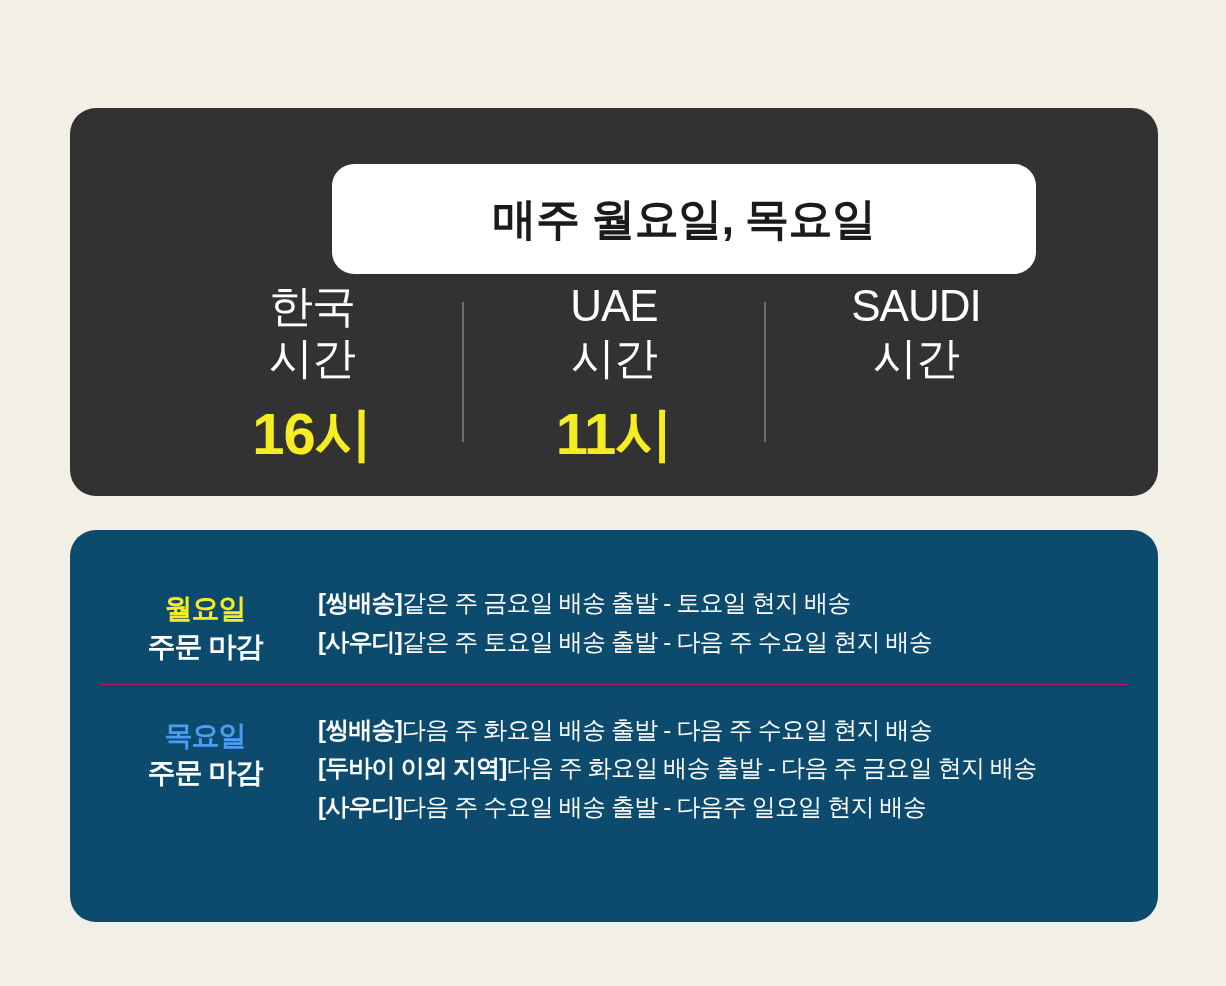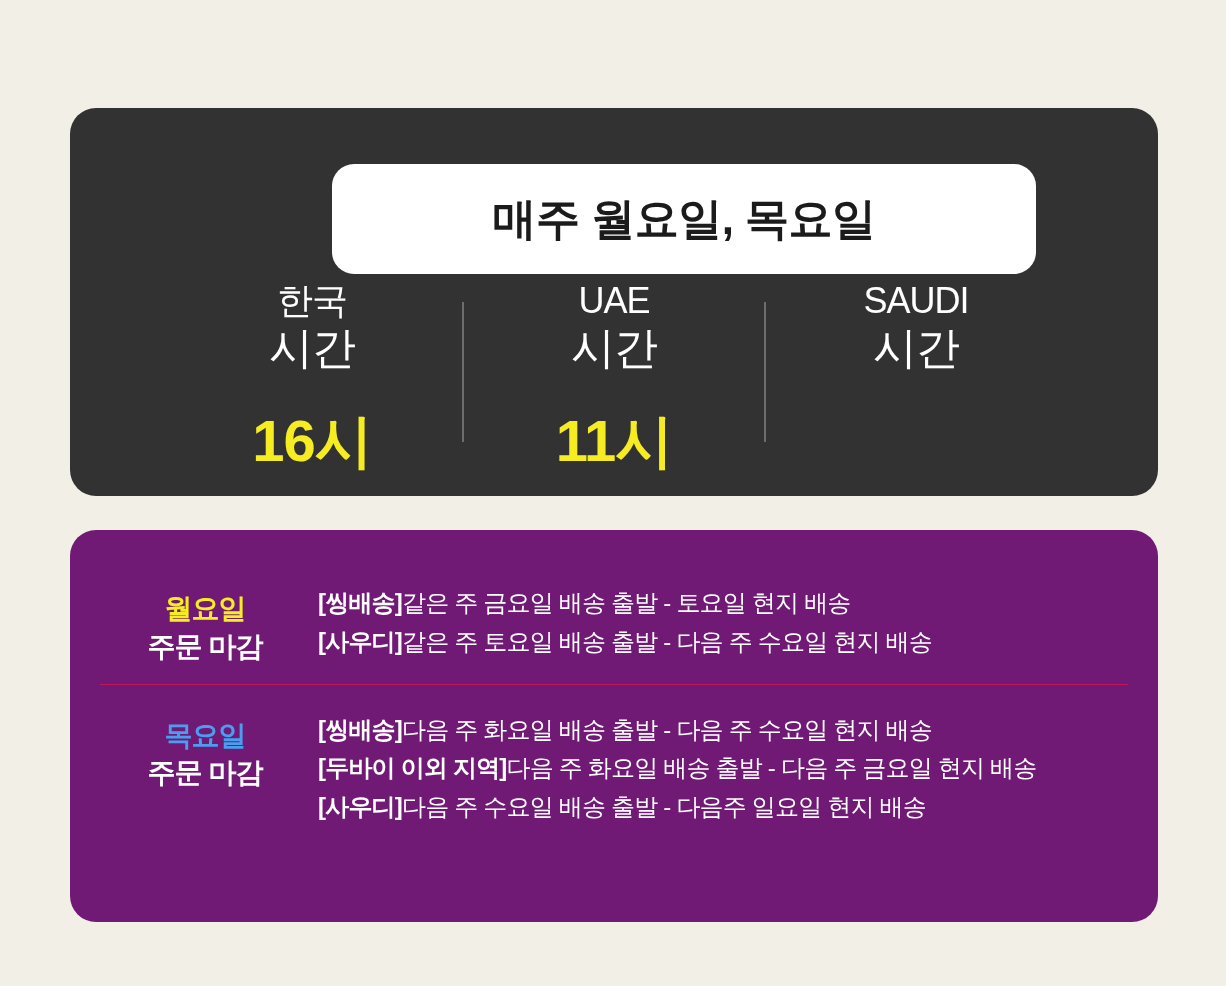--- a/index.html
+++ b/index.html
@@ -61,37 +61,37 @@
     justify-content: center;
   }
 
   .zone {
     width: 300px;
     text-align: center;
     padding: 0 10px;
   }
 
   .zone-name {
-    font-size: 36px;
+    font-size: 44px;
     font-weight: normal;
     color: #ffffff;
     line-height: 1.18;
     letter-spacing: -1px;
   }
 
   .zone-sub {
     font-size: 44px;
     font-weight: normal;
     color: #ffffff;
     line-height: 1.18;
     letter-spacing: -1px;
   }
 
   .zone-time {
-    margin-top: 29px;
+    margin-top: 12px;
     font-size: 58px;
     font-weight: bold;
     color: #f5ec22;
     letter-spacing: -1px;
   }
 
   .zone-divider {
     width: 2px;
     height: 140px;
     background: #6d6d6d;
@@ -99,21 +99,21 @@
     flex: 0 0 auto;
   }
 
   
   .cutoff-card {
     position: absolute;
     left: 70px;
     top: 530px;
     width: 1088px;
     height: 392px;
-    background: #701a75;
+    background: #0c4a6e;
     border-radius: 26px;
     padding: 40px 30px;
   }
 
   .cutoff-row {
     display: flex;
     align-items: flex-start;
     padding: 14px 0 18px 0;
   }
 

